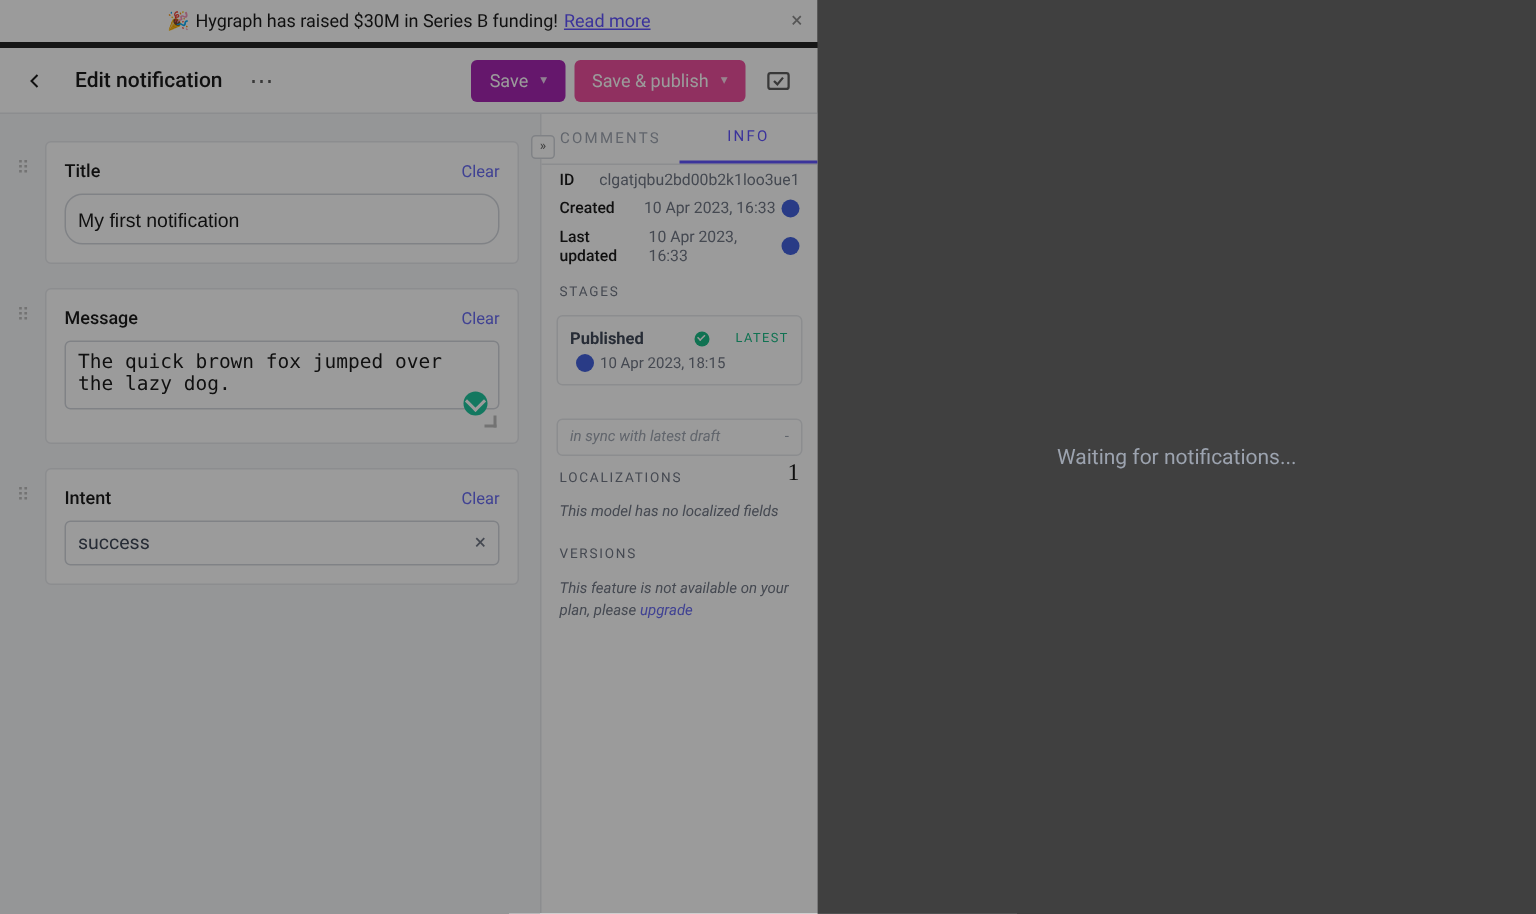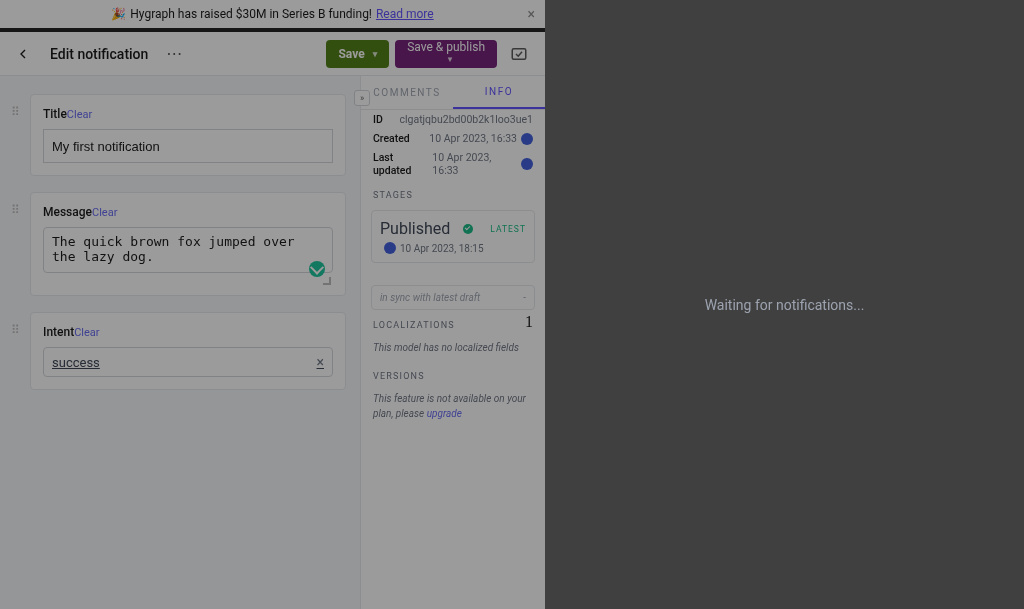--- a/index.html
+++ b/index.html
@@ -15,57 +15,57 @@
   
   .left { position: absolute; left: 0; top: 32px; width: 545px; height: 581px; background: #f5f6f8; display: flex; flex-direction: column; }
 
   
   .hdr { height: 44px; background: #fff; border-bottom: 1px solid #e5e7eb; display: flex; align-items: center; padding: 0 14px; }
   .hdr .back { width: 18px; height: 18px; display: flex; align-items: center; justify-content: center; color: #111; cursor: pointer; }
   .hdr .title { font-size: 14px; font-weight: 500; color: #111; margin-left: 18px; }
   .hdr .more { width: 24px; height: 24px; display: flex; align-items: center; justify-content: center; margin-left: 14px; color: #555; cursor: pointer; }
   .hdr .spacer { flex: 1; }
   .hdr .btn { height: 28px; border-radius: 4px; font-size: 12px; display: flex; align-items: center; padding: 0 12px; cursor: pointer; margin-left: 6px; }
-  .hdr .btn.save { background: #4d7c0f; color: #fff; font-weight: bold; }
-  .hdr .btn.publish { background: #701a75; color: #fff; flex-direction: column; }
+  .hdr .btn.save { background: #a21caf; color: #fff; }
+  .hdr .btn.publish { background: #ec4899; color: #fff; }
   .hdr .btn .chev { margin-left: 8px; font-size: 9px; opacity: .8; }
   .hdr .eye { width: 24px; height: 24px; display: flex; align-items: center; justify-content: center; margin-left: 10px; color: #555; cursor: pointer; }
 
   
   .body { flex: 1; display: flex; background: #f5f6f8; }
 
   
   .form { width: 360px; padding: 18px 14px 18px 30px; position: relative; }
   .collapse-tab { position: absolute; right: -10px; top: 14px; width: 16px; height: 16px; background: #fff; border: 1px solid #d1d5db; border-radius: 3px; display: flex; align-items: center; justify-content: center; font-size: 9px; color: #666; cursor: pointer; }
   .field { background: #fff; border: 1px solid #e5e7eb; border-radius: 4px; margin-bottom: 16px; position: relative; padding: 12px; }
   .field .drag { position: absolute; left: -20px; top: 10px; width: 14px; height: 14px; color: #bbb; font-size: 12px; cursor: grab; }
-  .field .label-row { display: flex; align-items: center; margin-bottom: 8px; }
+  .field .label-row { display: flex; align-items: center; justify-content: space-between; margin-bottom: 8px; }
   .field .label { font-size: 12px; font-weight: 500; color: #111; }
   .field .clear { font-size: 11px; color: #6366f1; cursor: pointer; }
-  .field input[type=text] { width: 100%; height: 15px; border: 1px solid #d1d5db; border-radius: 0; padding: 16px 8px; font-size: 13px; color: #111; }
+  .field input[type=text] { width: 100%; height: 15px; border: 1px solid #d1d5db; border-radius: 12px; padding: 16px 8px; font-size: 13px; color: #111; }
   .field textarea { width: 100%; height: 46px; border: 1px solid #d1d5db; border-radius: 4px; padding: 6px 8px; font-size: 13px; color: #111; resize: none; }
   .grammarly { position: absolute; right: 20px; bottom: 18px; width: 16px; height: 16px; border-radius: 50%; background: #15c39a; display: flex; align-items: center; justify-content: center; }
   .grammarly::after { content: ""; width: 8px; height: 8px; border: 2px solid #fff; border-top: none; border-right: none; transform: rotate(-45deg) translate(1px,-1px); }
   .resize-handle { position: absolute; right: 14px; bottom: 10px; width: 8px; height: 8px; border-right: 2px solid #bbb; border-bottom: 2px solid #bbb; }
-  .select-box { width: 100%; height: 30px; border: 1px solid #d1d5db; border-radius: 4px; padding: 0 8px; display: flex; align-items: center; justify-content: space-between; font-size: 13px; color: #374151; text-decoration: underline; }
+  .select-box { width: 100%; height: 30px; border: 1px solid #d1d5db; border-radius: 4px; padding: 0 8px; display: flex; align-items: center; justify-content: space-between; font-size: 13px; color: #374151; }
   .select-box .x { color: #6b7280; font-size: 14px; cursor: pointer; }
 
   
   .side { width: 185px; background: #fff; border-left: 1px solid #e5e7eb; font-size: 11px; color: #374151; padding-bottom: 12px; }
   .tabs { display: flex; height: 34px; border-bottom: 1px solid #e5e7eb; }
   .tab { flex: 1; display: flex; align-items: center; justify-content: center; font-size: 10px; letter-spacing: 1.5px; color: #9ca3af; cursor: pointer; }
   .tab.active { color: #5b4dff; border-bottom: 2px solid #5b4dff; }
   .sect { padding: 10px 12px 4px; font-size: 9px; letter-spacing: 1.2px; color: #6b7280; }
   .kv { display: flex; justify-content: space-between; align-items: center; padding: 3px 12px; font-size: 10.5px; }
   .kv .k { color: #111; font-weight: 500; }
   .kv .v { color: #6b7280; display: flex; align-items: center; }
   .avatar-dot { width: 12px; height: 12px; border-radius: 50%; background: #3b5bdb; margin-left: 4px; }
   .stage-card { margin: 6px 10px; border: 1px solid #e5e7eb; border-radius: 4px; padding: 8px; }
   .stage-hdr { display: flex; justify-content: space-between; align-items: center; }
-  .stage-name { font-size: 16px; font-weight: 400; }
+  .stage-name { font-size: 11px; font-weight: 700; }
   .badge-wrap { display: flex; align-items: center; gap: 17px; }
   .check { width: 10px; height: 10px; border-radius: 50%; background: #10b981; position: relative; }
   .check::after { content: ""; position: absolute; left: 2px; top: 2px; width: 4px; height: 2px; border-left: 1.5px solid #fff; border-bottom: 1.5px solid #fff; transform: rotate(-45deg); }
   .latest { font-size: 8.5px; letter-spacing: 1px; color: #10b981; }
   .stage-date { display: flex; align-items: center; gap: 4px; margin-top: 4px; font-size: 10px; color: #6b7280; }
   .sync { margin: 22px 10px 0; padding: 6px 8px; border: 1px solid #e5e7eb; border-radius: 4px; display: flex; justify-content: space-between; align-items: center; font-size: 10px; font-style: italic; color: #9ca3af; }
   .sync .dash { font-style: normal; }
   .note { padding: 6px 12px; font-size: 10px; font-style: italic; color: #6b7280; line-height: 1.5; }
   .note .upg { color: #6366f1; cursor: pointer; }
   .loc-row { display: flex; justify-content: space-between; align-items: center; padding: 0 12px; }

